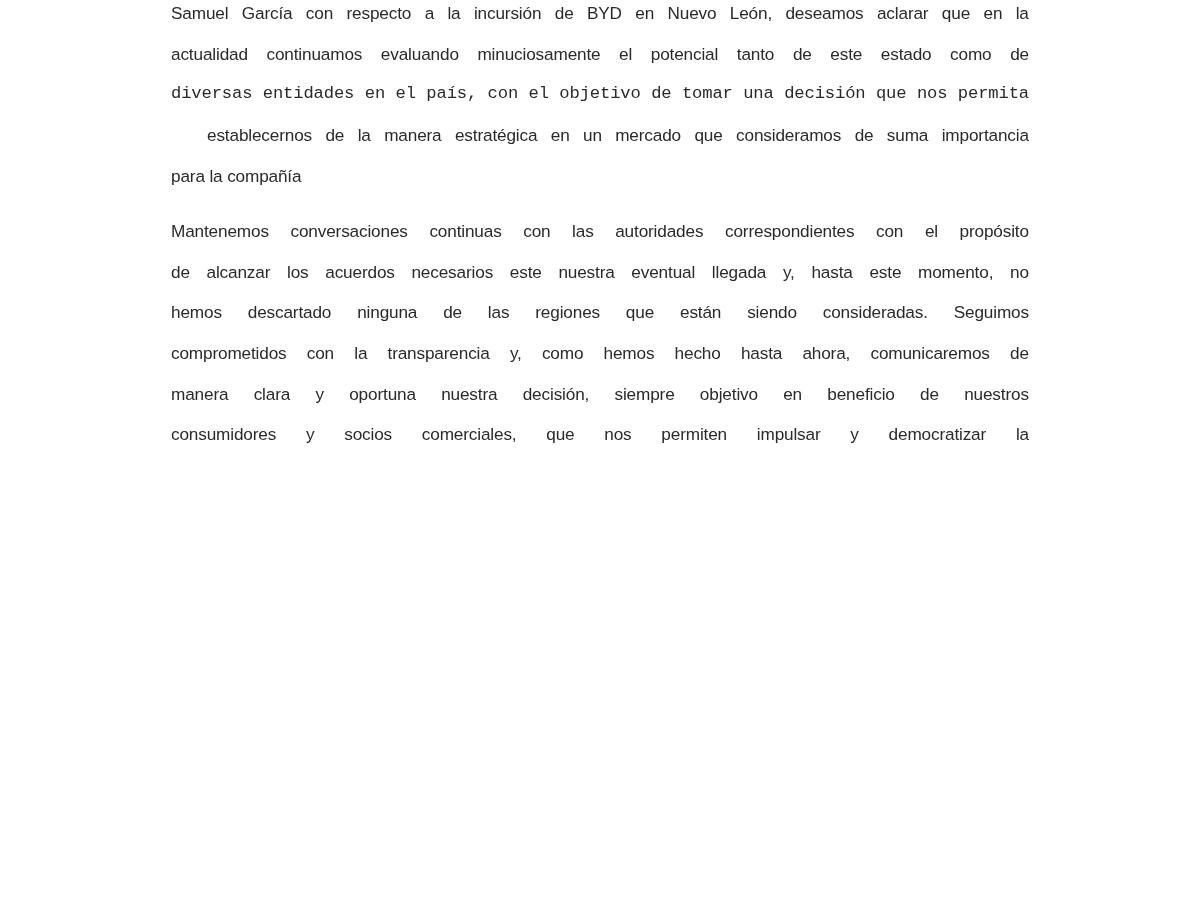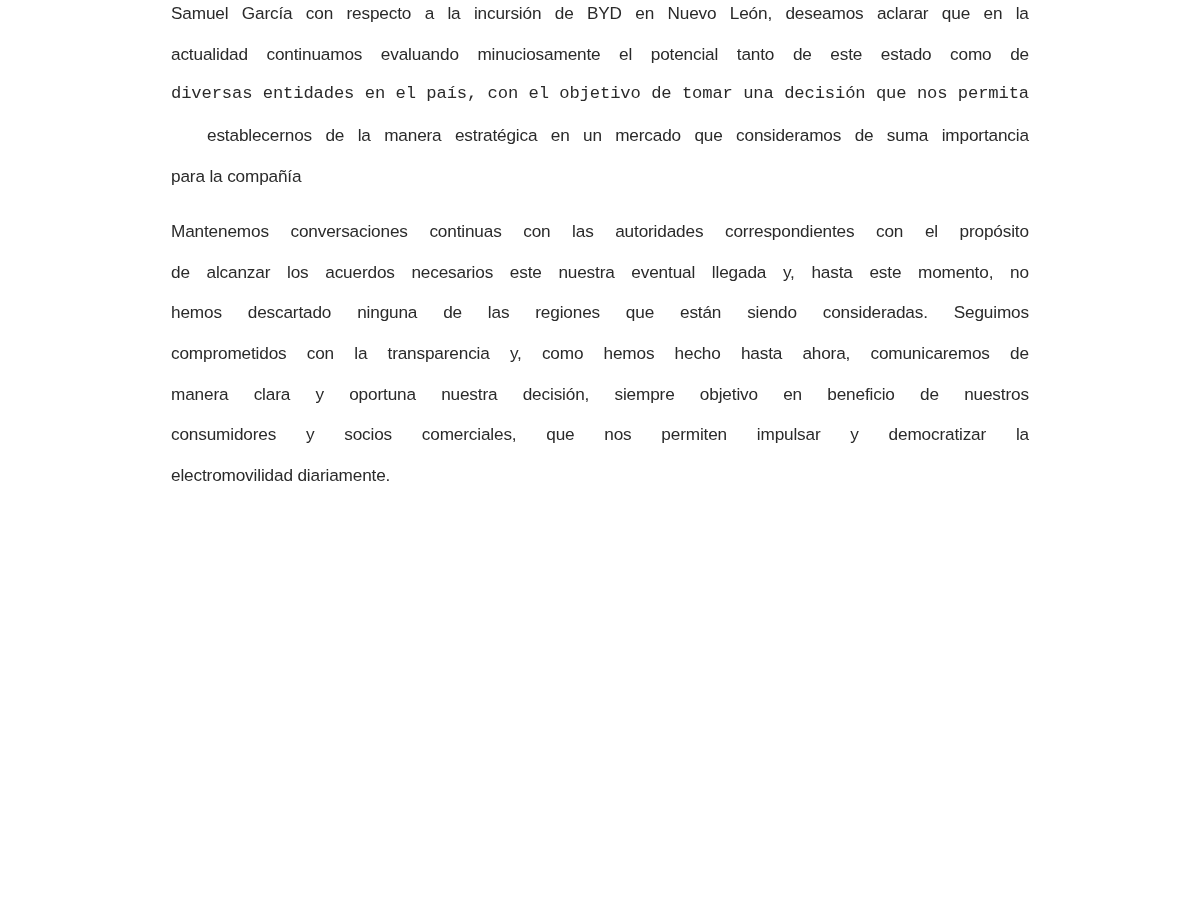--- a/index.html
+++ b/index.html
@@ -214,16 +214,15 @@
           <span>comerciales,</span>
           <span>que</span>
           <span>nos</span>
           <span>permiten</span>
           <span>impulsar</span>
           <span>y</span>
           <span>democratizar</span>
           <span>la</span>
         </span>
       </div>
-    <div class="line last">electromovilidad diariamente.</div>
   </div>
 
 </div>
 
 </body></html>

